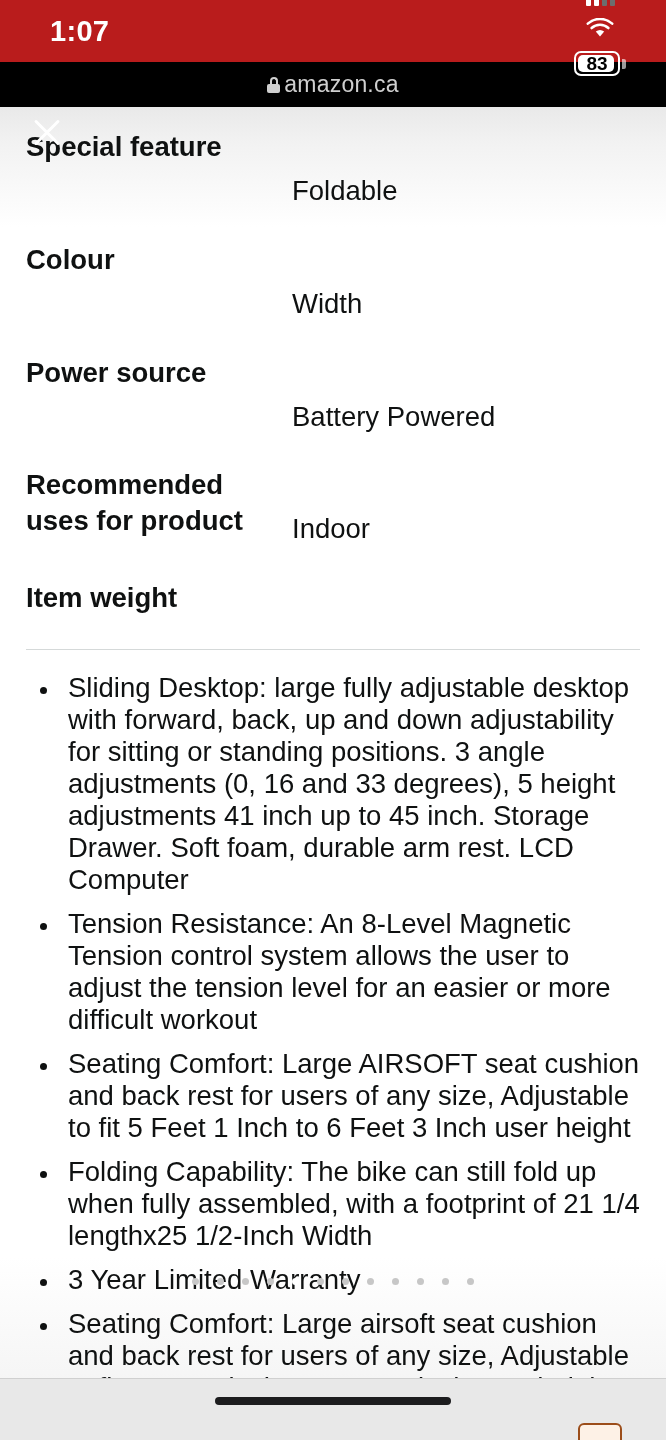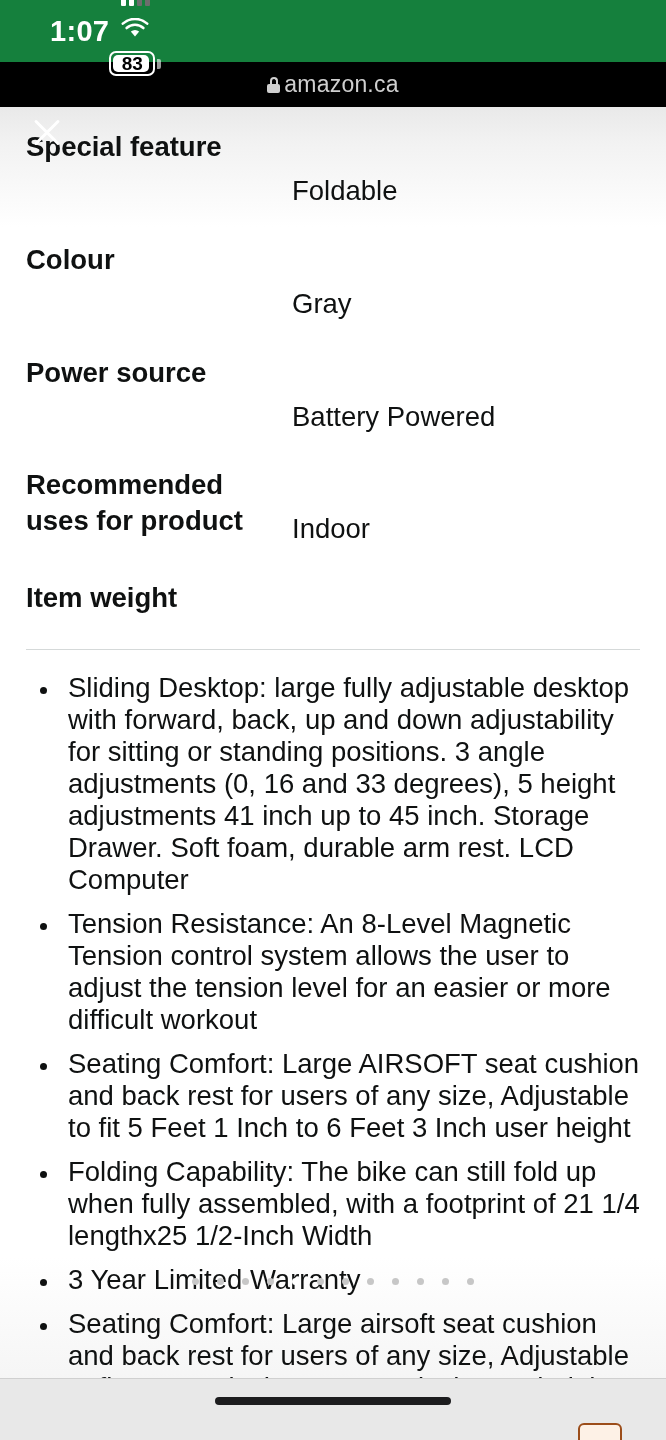--- a/index.html
+++ b/index.html
@@ -14,26 +14,27 @@
     position: relative;
     width: 666px;
     height: 1440px;
     background: #ffffff;
     display: flex;
     flex-direction: column;
   }
 
   
   .statusbar {
-    background: #15803d;
+    background: #b91c1c;
     color: #ffffff;
     height: 62px;
     flex: 0 0 62px;
     display: flex;
     align-items: center;
+    justify-content: space-between;
     padding: 0 40px 0 50px;
   }
   .status-time {
     font-size: 29px;
     font-weight: 600;
     letter-spacing: 0.3px;
   }
   .status-right {
     display: flex;
     align-items: center;
@@ -327,21 +328,21 @@
 
     <div class="spec-table">
 
       <div class="spec-row">
         <div class="spec-key">Special feature</div>
         <div class="spec-val">Foldable</div>
       </div>
 
       <div class="spec-row">
         <div class="spec-key">Colour</div>
-        <div class="spec-val">Gray</div>
+        <div class="spec-val">Width</div>
       </div>
 
       <div class="spec-row">
         <div class="spec-key">Power source</div>
         <div class="spec-val">Battery Powered</div>
       </div>
 
       <div class="spec-row">
         <div class="spec-key">Recommended uses for product</div>
         <div class="spec-val">Indoor</div>

